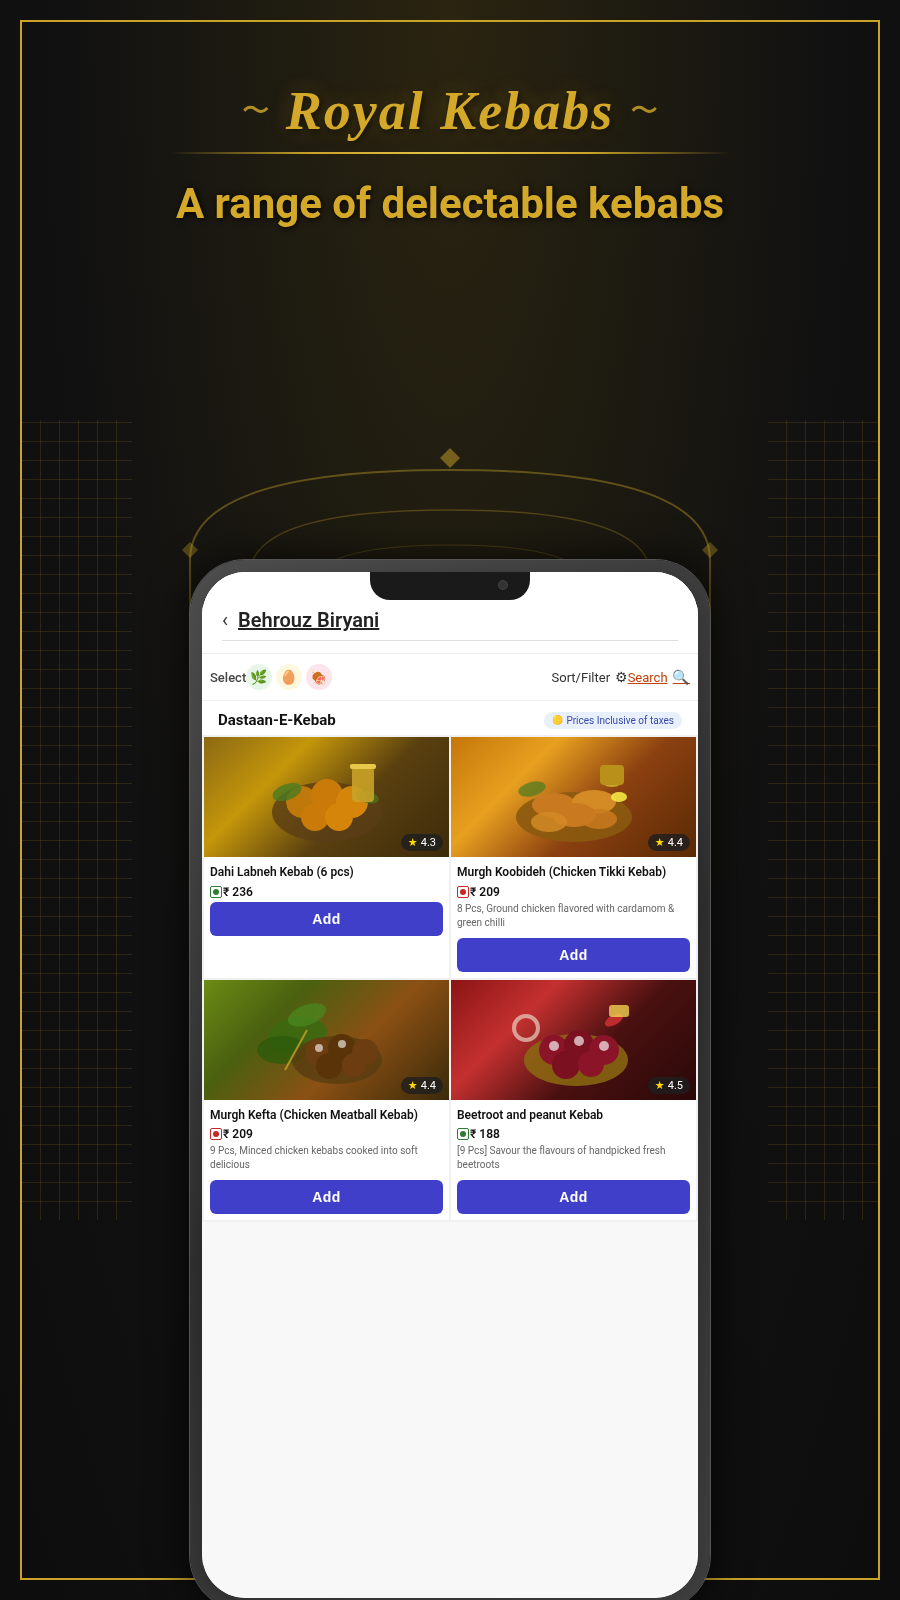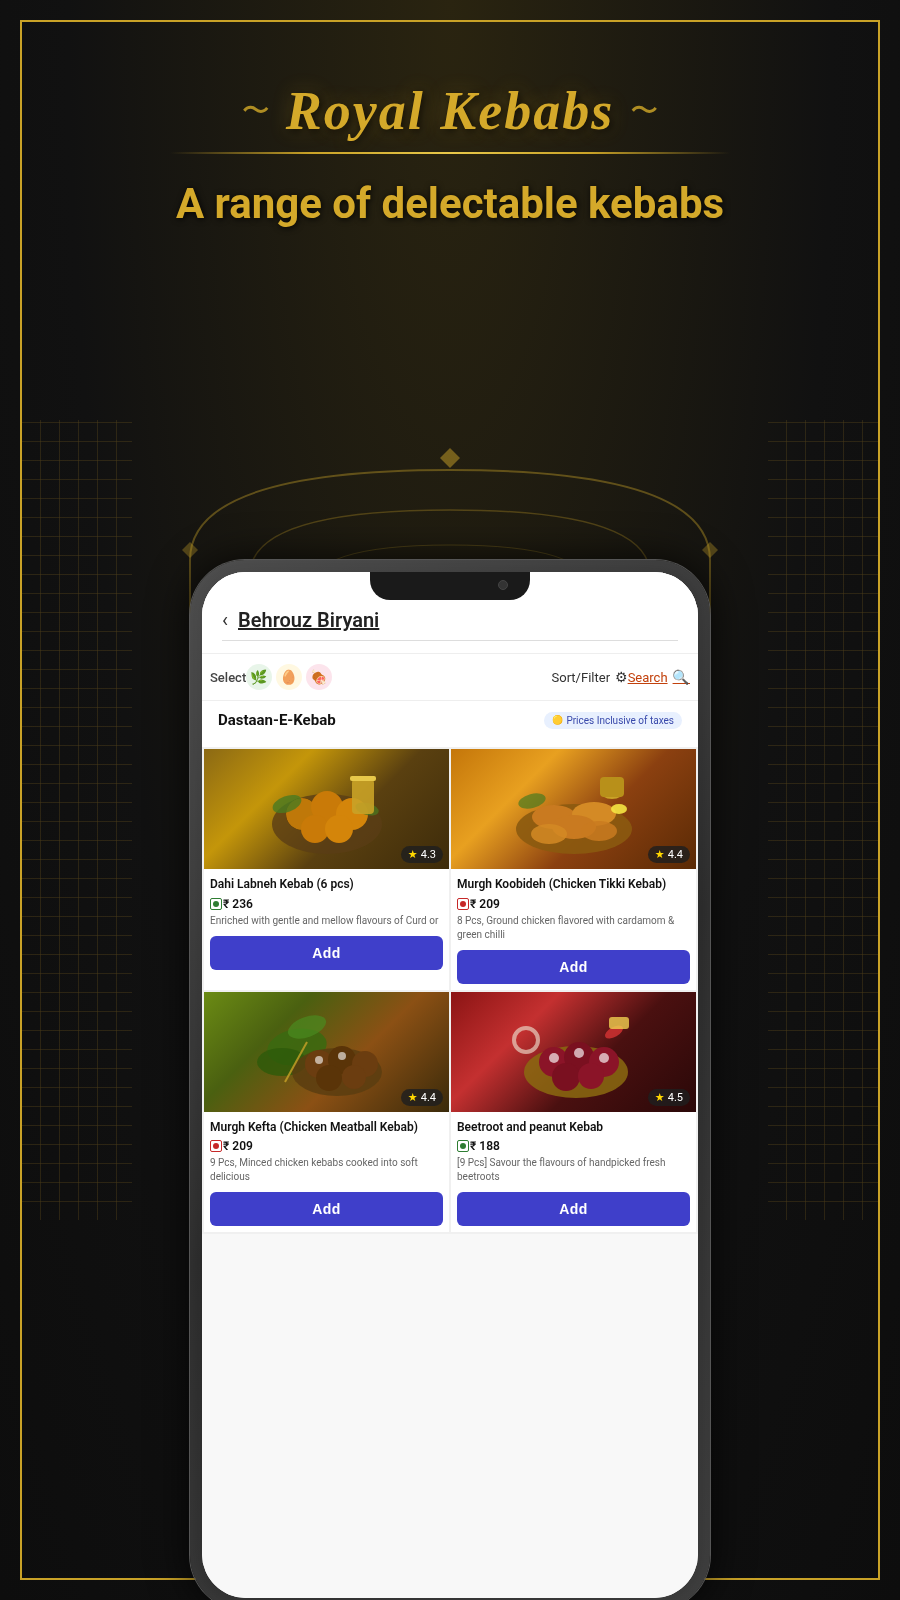--- a/index.html
+++ b/index.html
@@ -253,21 +253,21 @@
       text-decoration: underline;
     }
 
     .filter-icon, .search-icon-small {
       font-size: 14px;
     }
 
     
     .section-header {
       background: #fff;
-      padding: 10px 16px 18px;
+      padding: 10px 16px 6px;
       display: flex;
       align-items: center;
       justify-content: space-between;
     }
 
     .section-title {
       font-size: 15px;
       font-weight: 700;
       color: #111;
     }
@@ -533,21 +533,20 @@
               </div>
             </div>
             <div class="card-body">
               <div class="item-name">Dahi Labneh Kebab (6 pcs)</div>
               <div class="item-price-row">
                 <div class="veg-indicator">
                   <div class="veg-dot"></div>
                 </div>
                 <span class="item-price">₹ 236</span>
               </div>
-              <div class="item-desc">Enriched with gentle and mellow flavours of Curd or</div>
               <button class="add-btn">Add</button>
             </div>
           </div>
 
           <div class="menu-card">
             <div class="food-image-container">
               <div class="food-image-placeholder food-img-2">
 
                 <svg width="140" height="120" viewBox="0 0 140 120">
 

